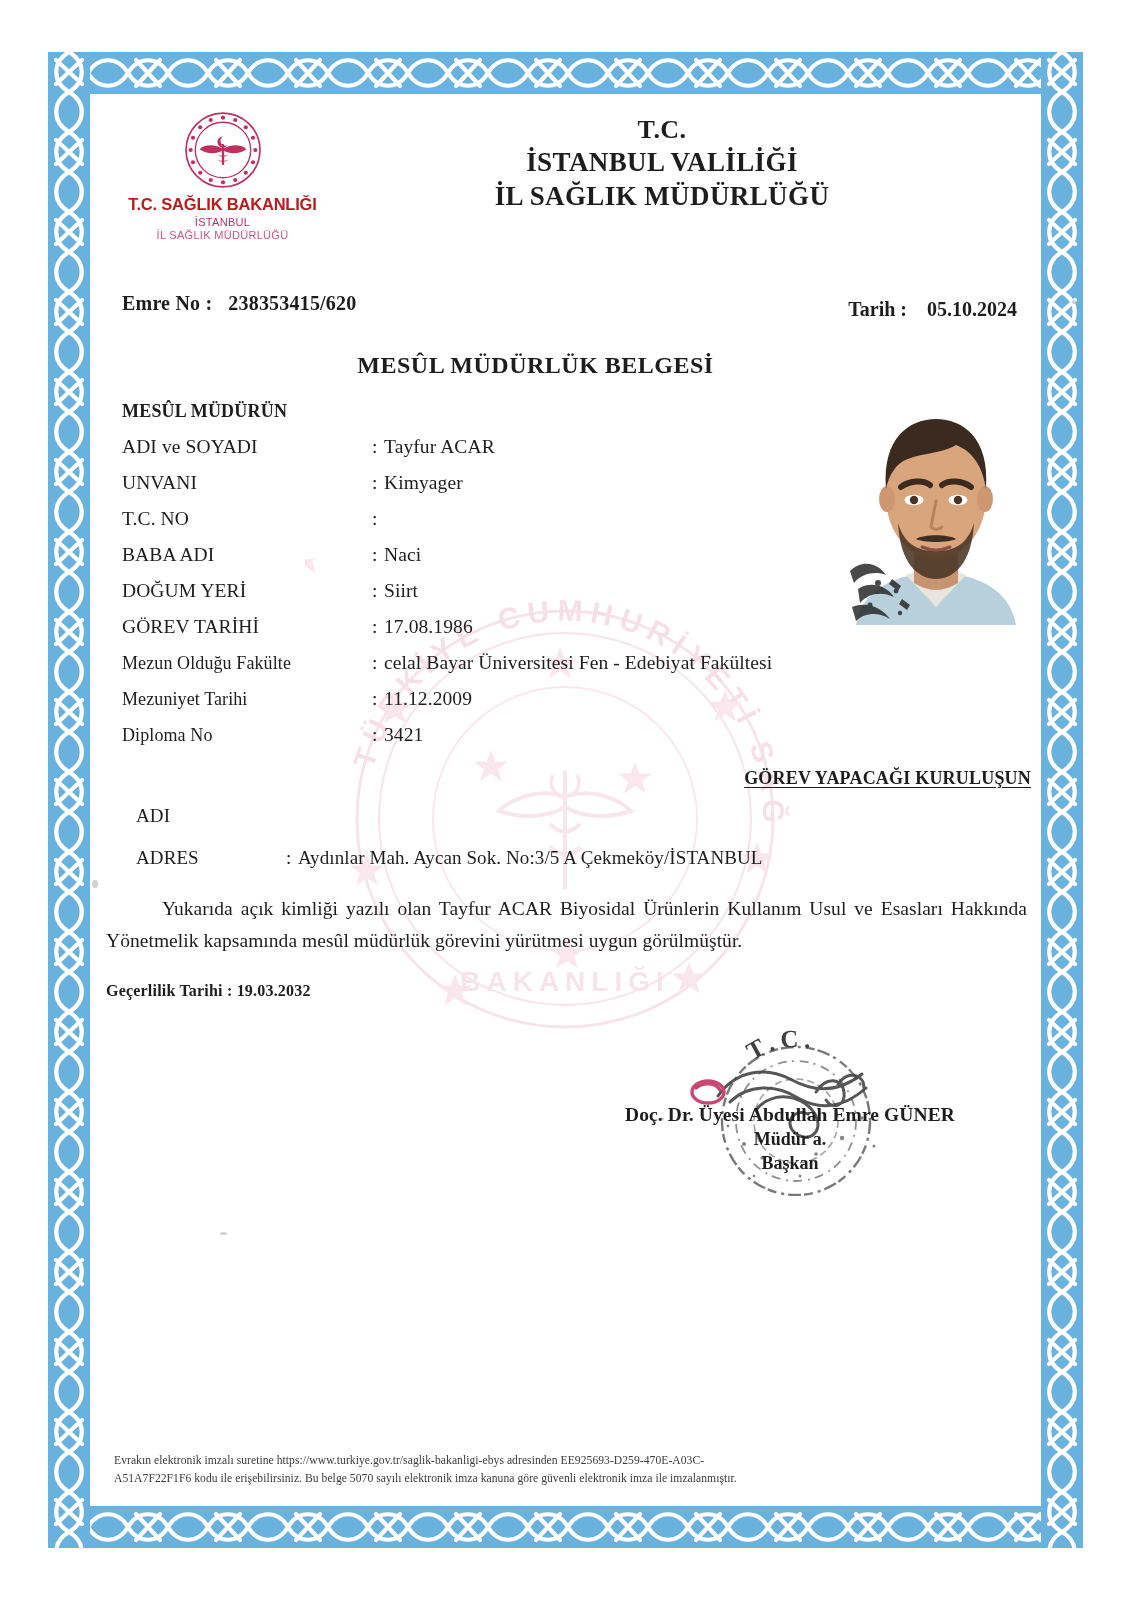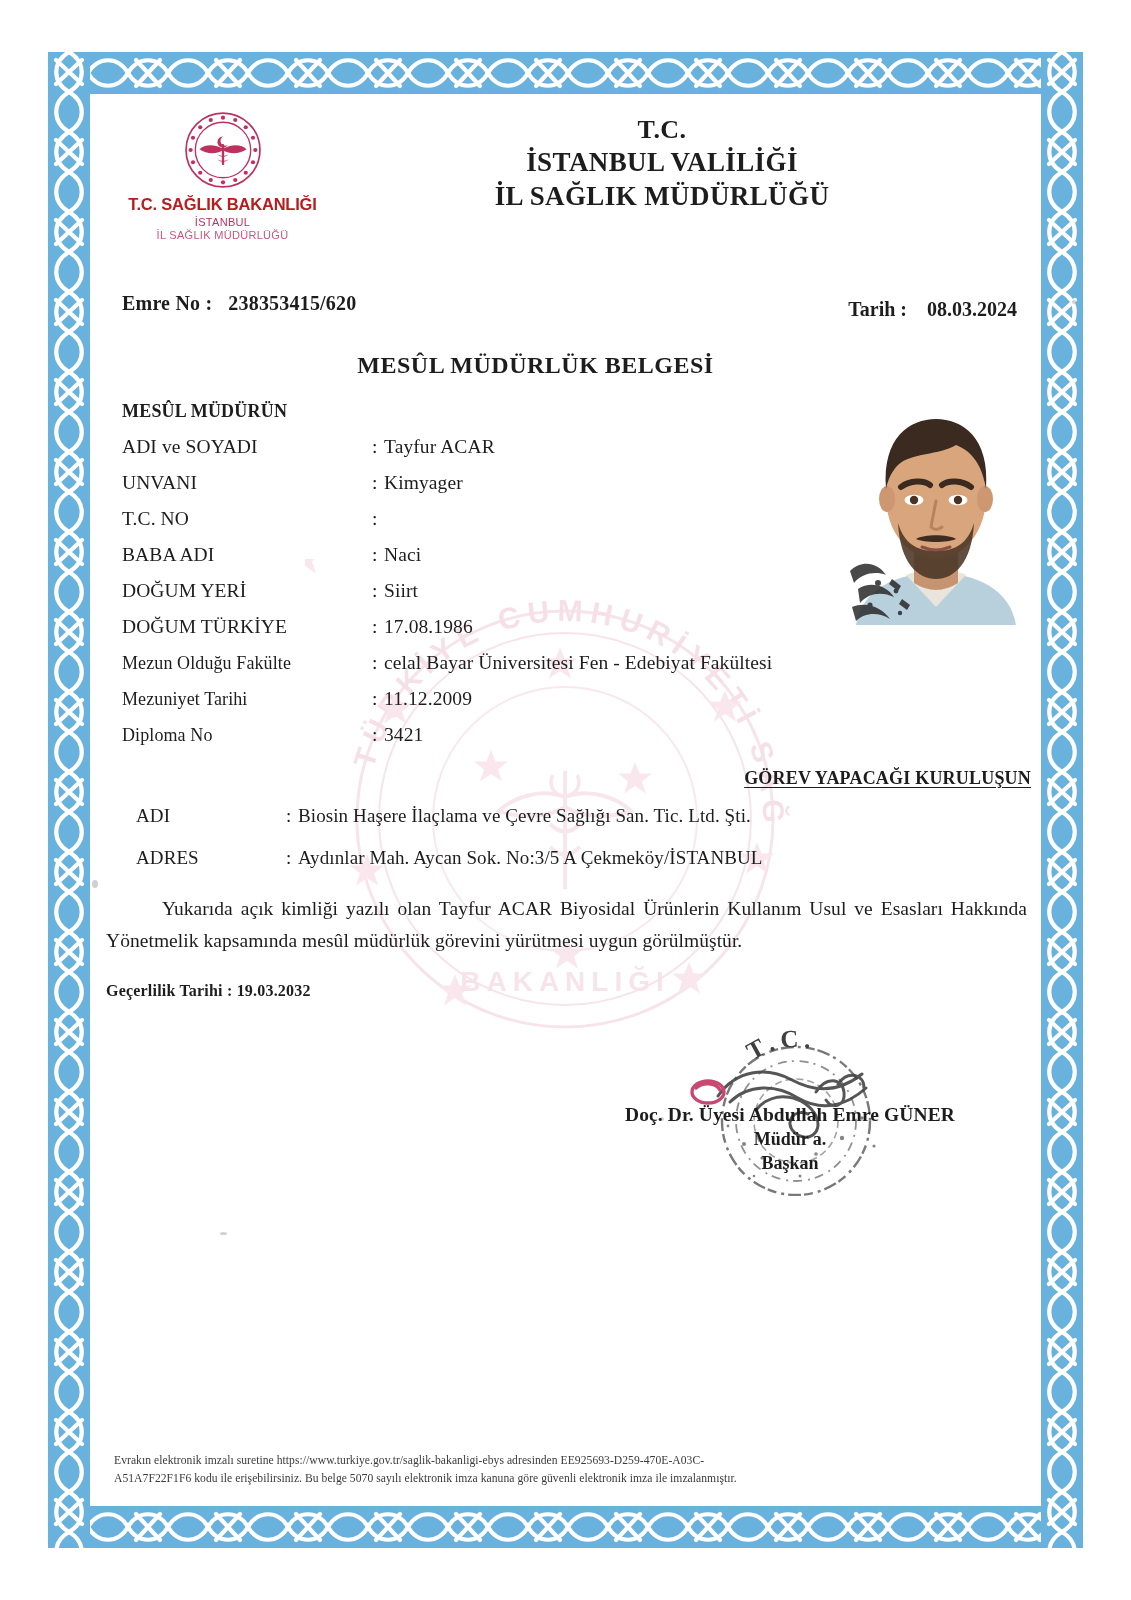--- a/index.html
+++ b/index.html
@@ -342,21 +342,21 @@
         <div class="ot2">İSTANBUL VALİLİĞİ</div>
         <div class="ot3">İL SAĞLIK MÜDÜRLÜĞÜ</div>
       </div>
     </div>
 
     <div class="meta-row">
       <div class="belge">
         <span>Emre No :</span><span class="val">238353415/620</span>
       </div>
       <div class="tarih">
-        <span>Tarih :</span><span class="val">08.03.2024</span>
+        <span>Tarih :</span><span class="val">05.10.2024</span>
       </div>
     </div>
 
     <div class="doc-title">MESÛL MÜDÜRLÜK BELGESİ</div>
 
     <div class="photo">
       <svg viewBox="0 0 175 232" width="175" height="232">
         <rect width="175" height="232" fill="#ffffff"></rect>
 
         <path d="M8 232 C 14 196, 48 180, 88 180 C 128 180, 162 196, 168 232 Z" fill="#b8cfdc"></path>
@@ -419,21 +419,21 @@
       </div>
       <div class="frow">
         <div class="flabel">BABA ADI</div>
         <div class="fval"><span class="colon">:</span><span>Naci</span></div>
       </div>
       <div class="frow">
         <div class="flabel">DOĞUM YERİ</div>
         <div class="fval"><span class="colon">:</span><span>Siirt</span></div>
       </div>
       <div class="frow">
-        <div class="flabel">DOĞUM TÜRKİYE</div>
+        <div class="flabel">GÖREV TARİHİ</div>
         <div class="fval"><span class="colon">:</span><span>17.08.1986</span></div>
       </div>
       <div class="frow">
         <div class="flabel small">Mezun Olduğu Fakülte</div>
         <div class="fval"><span class="colon">:</span><span>celal Bayar Üniversitesi Fen - Edebiyat Fakültesi</span></div>
       </div>
       <div class="frow">
         <div class="flabel small">Mezuniyet Tarihi</div>
         <div class="fval"><span class="colon">:</span><span>11.12.2009</span></div>
       </div>
@@ -441,21 +441,20 @@
         <div class="flabel small">Diploma No</div>
         <div class="fval"><span class="colon">:</span><span>3421</span></div>
       </div>
     </div>
 
     <div class="section-head ul">GÖREV YAPACAĞI KURULUŞUN</div>
 
     <div class="org-fields">
       <div class="frow">
         <div class="flabel">ADI</div>
-        <div class="fval"><span class="colon">:</span><span>Biosin Haşere İlaçlama ve Çevre Sağlığı San. Tic. Ltd. Şti.</span></div>
       </div>
       <div class="frow">
         <div class="flabel">ADRES</div>
         <div class="fval"><span class="colon">:</span><span>Aydınlar Mah. Aycan Sok. No:3/5 A Çekmeköy/İSTANBUL</span></div>
       </div>
     </div>
 
     <div class="body-para">Yukarıda açık kimliği yazılı olan Tayfur ACAR Biyosidal Ürünlerin Kullanım Usul ve Esasları Hakkında Yönetmelik kapsamında mesûl müdürlük görevini yürütmesi uygun görülmüştür.</div>
 
     <div class="valid">Geçerlilik Tarihi : 19.03.2032</div>

